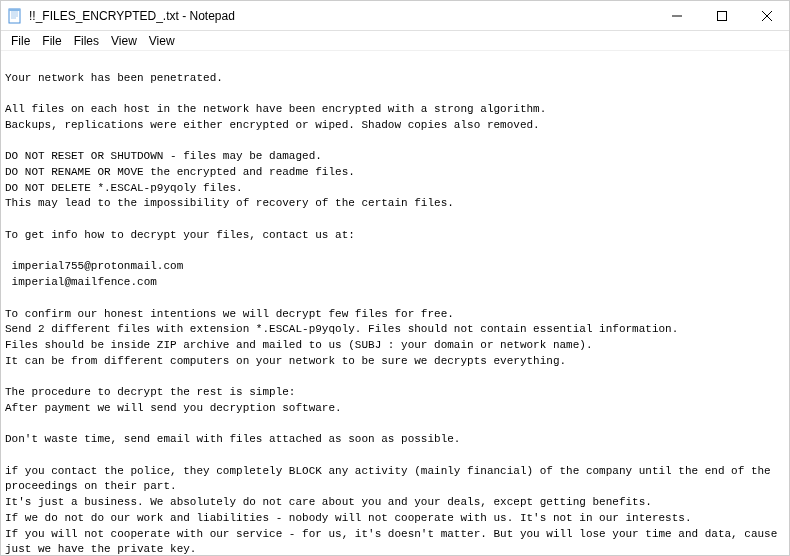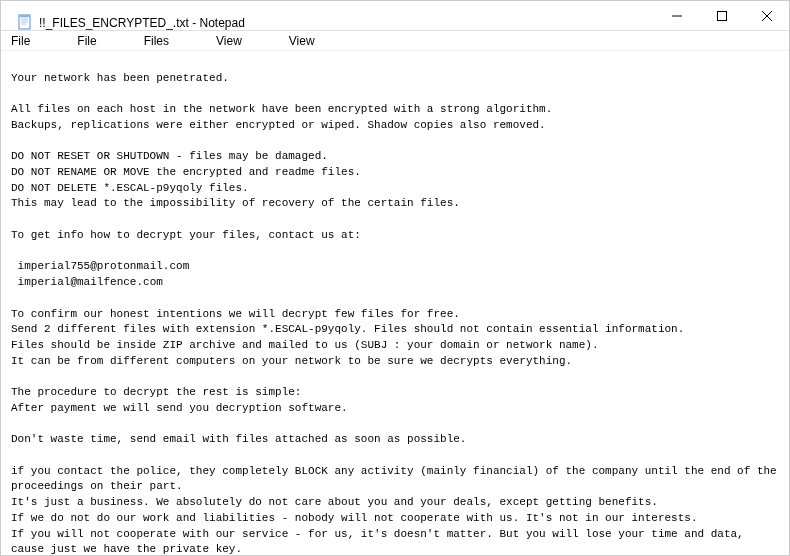--- a/index.html
+++ b/index.html
@@ -14,23 +14,22 @@
       width: 790px;
       height: 556px;
       overflow: hidden;
       border: 1px solid #ccc;
     }
     
     .titlebar {
       height: 30px;
       background: #fff;
       display: flex;
-      align-items: flex-end;
+      align-items: center;
       border-bottom: 1px solid #e0e0e0;
-      padding-left: 10px;
     }
     
     .app-icon {
       width: 16px;
       height: 16px;
       margin-left: 6px;
       margin-right: 6px;
       display: flex;
       align-items: center;
       justify-content: center;
@@ -58,32 +57,31 @@
       cursor: pointer;
     }
     
     .menubar {
       height: 20px;
       background: #fff;
       display: flex;
       align-items: center;
       padding-left: 4px;
       border-bottom: 1px solid #f0f0f0;
-      gap: 35px;
     }
     
     .menu-item {
       font-size: 12px;
       color: #000;
       padding: 2px 6px;
       cursor: pointer;
     }
     
     .content-area {
-      padding: 4px 10px;
+      padding: 4px 4px;
       font-family: Consolas, "Courier New", monospace;
       font-size: 11px;
       line-height: 1.43;
       color: #000;
       white-space: pre-wrap;
       word-wrap: break-word;
       height: calc(100% - 50px);
       overflow: hidden;
     }
     

